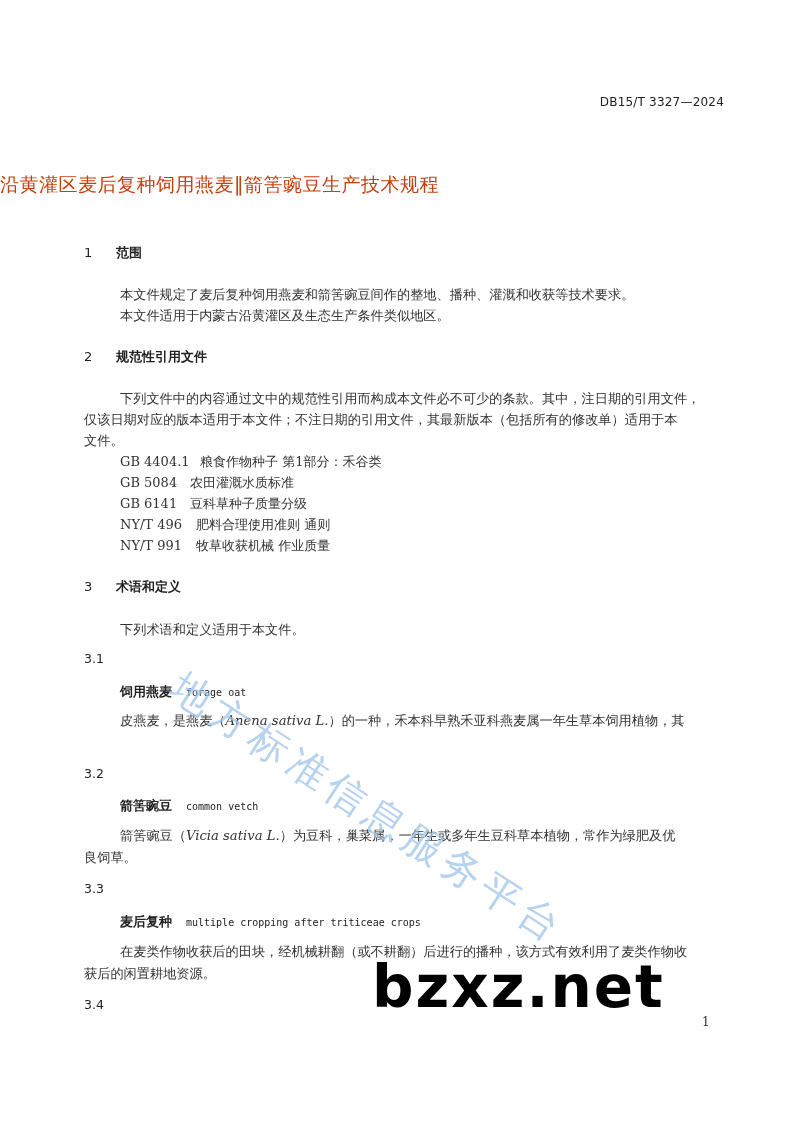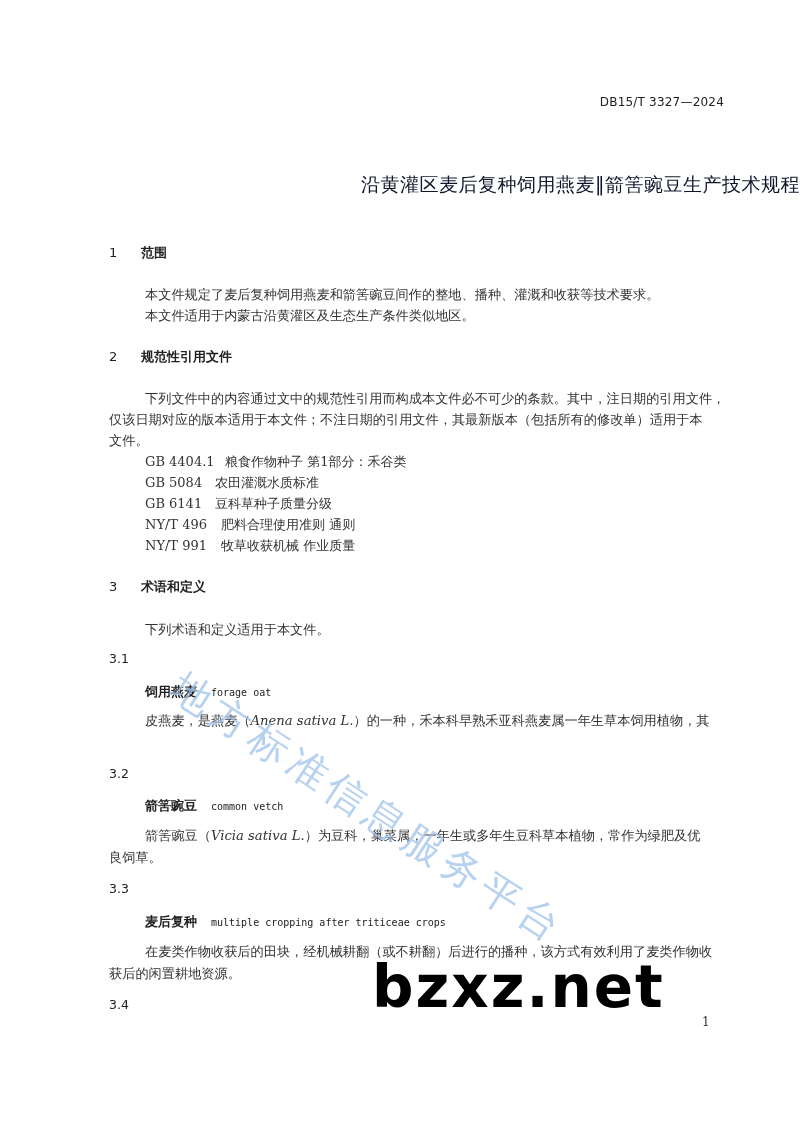--- a/index.html
+++ b/index.html
@@ -1,23 +1,23 @@
 <!DOCTYPE html>
 <html><head>
 <meta charset="utf-8">
 <style>
   html, body { margin: 0; padding: 0; background: #ffffff; }
   body { width: 800px; height: 1131px; position: relative; overflow: hidden;
          font-family: "DejaVu Serif", "Liberation Serif", serif; color: #2a2a2a; }
   .page { position: absolute; left: 0; top: 0; width: 800px; height: 942px; background: #fff; }
   .std-code { position: absolute; right: 76px; top: 95px; font-family: "DejaVu Sans", "Liberation Sans", sans-serif;
               font-size: 12px; letter-spacing: 0.2px; color: #222; }
-  .doc-title { position: absolute; left: 0; width: 800px; top: 172px; text-align: right;
-               font-family: "DejaVu Sans", "Liberation Sans", sans-serif; font-size: 19px; color: #0f172a; letter-spacing: 0.5px; }
-  .abs { position: absolute; white-space: nowrap; margin-left: 25px; }
+  .doc-title { position: absolute; left: 0; width: 800px; top: 172px; text-align: left;
+               font-family: "DejaVu Sans", "Liberation Sans", sans-serif; font-size: 19px; color: #c2410c; letter-spacing: 0.5px; }
+  .abs { position: absolute; white-space: nowrap; }
   .h1 { font-family: "DejaVu Sans", "Liberation Sans", sans-serif; font-size: 13px; font-weight: bold; color: #222; left: 84px; }
   .h1 .num { display: inline-block; width: 32px; font-weight: normal; }
   .p { font-size: 13.2px; color: #333; }
   .indent { left: 120px; }
   .wrap-line { left: 84px; }
   .subnum { left: 84px; font-family: "DejaVu Sans", "Liberation Sans", sans-serif; font-size: 12.5px; color: #222; }
   .term { left: 120px; font-family: "DejaVu Sans", "Liberation Sans", sans-serif; font-size: 13px; font-weight: bold; color: #222; }
   .term .en { font-family: "DejaVu Sans Mono", "Liberation Mono", monospace; font-weight: normal; font-size: 10px; margin-left: 14px; }
   .ref { left: 120px; font-size: 13px; color: #333; }
   .ref .code { display: inline-block; min-width: 70px; }

